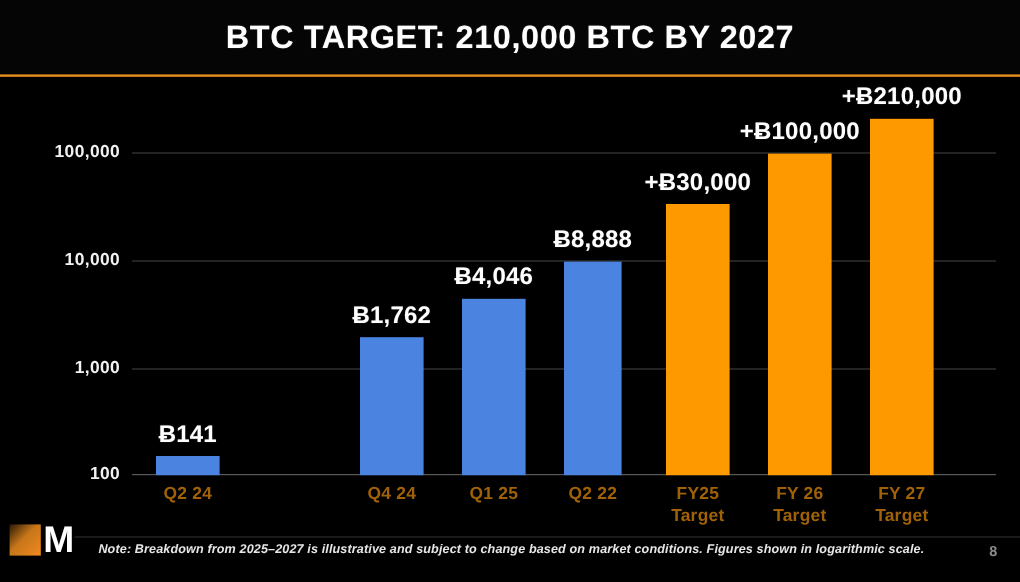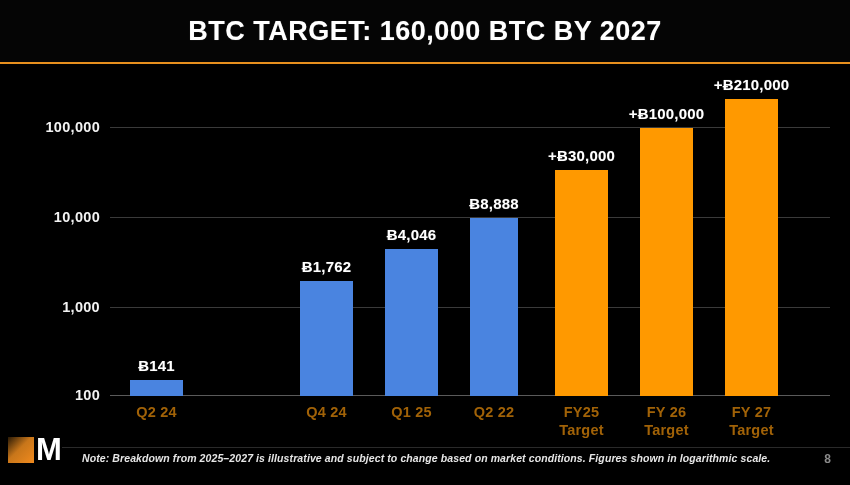--- a/index.html
+++ b/index.html
@@ -95,21 +95,21 @@
     width: 100%;
   }
   .bar-rect.blue   { background: #4A84E0; }
   .bar-rect.orange { background: #FF9900; }
 
   .bar-value {
     position: absolute;
     left: 50%;
     transform: translateX(-50%);
     white-space: nowrap;
-    font-size: 15px;
+    font-size: 20px;
     font-weight: 700;
     color: #ffffff;
     letter-spacing: 0.2px;
     text-shadow: 0 0 1px rgba(255,255,255,0.3);
   }
 
   .bar-label {
     position: absolute;
     left: 50%;
     transform: translateX(-50%);
@@ -175,21 +175,21 @@
     font-weight: 700;
     line-height: 30px;
     color: #ffffff;
     font-family: "Liberation Sans", sans-serif;
   }
 </style>
 </head>
 <body>
 
 <div class="header">
-  <div class="header-title">BTC TARGET: 160,000 BTC BY 2027</div>
+  <div class="header-title">BTC TARGET: 210,000 BTC BY 2027</div>
 </div>
 <div class="header-rule"></div>
 
 <div class="chart-area">
   <div class="plot" id="plot">
 
   <div class="gridline" style="bottom: 268px;">
         <div class="ytick">100,000</div>
       </div>
       <div class="gridline" style="bottom: 178px;">

